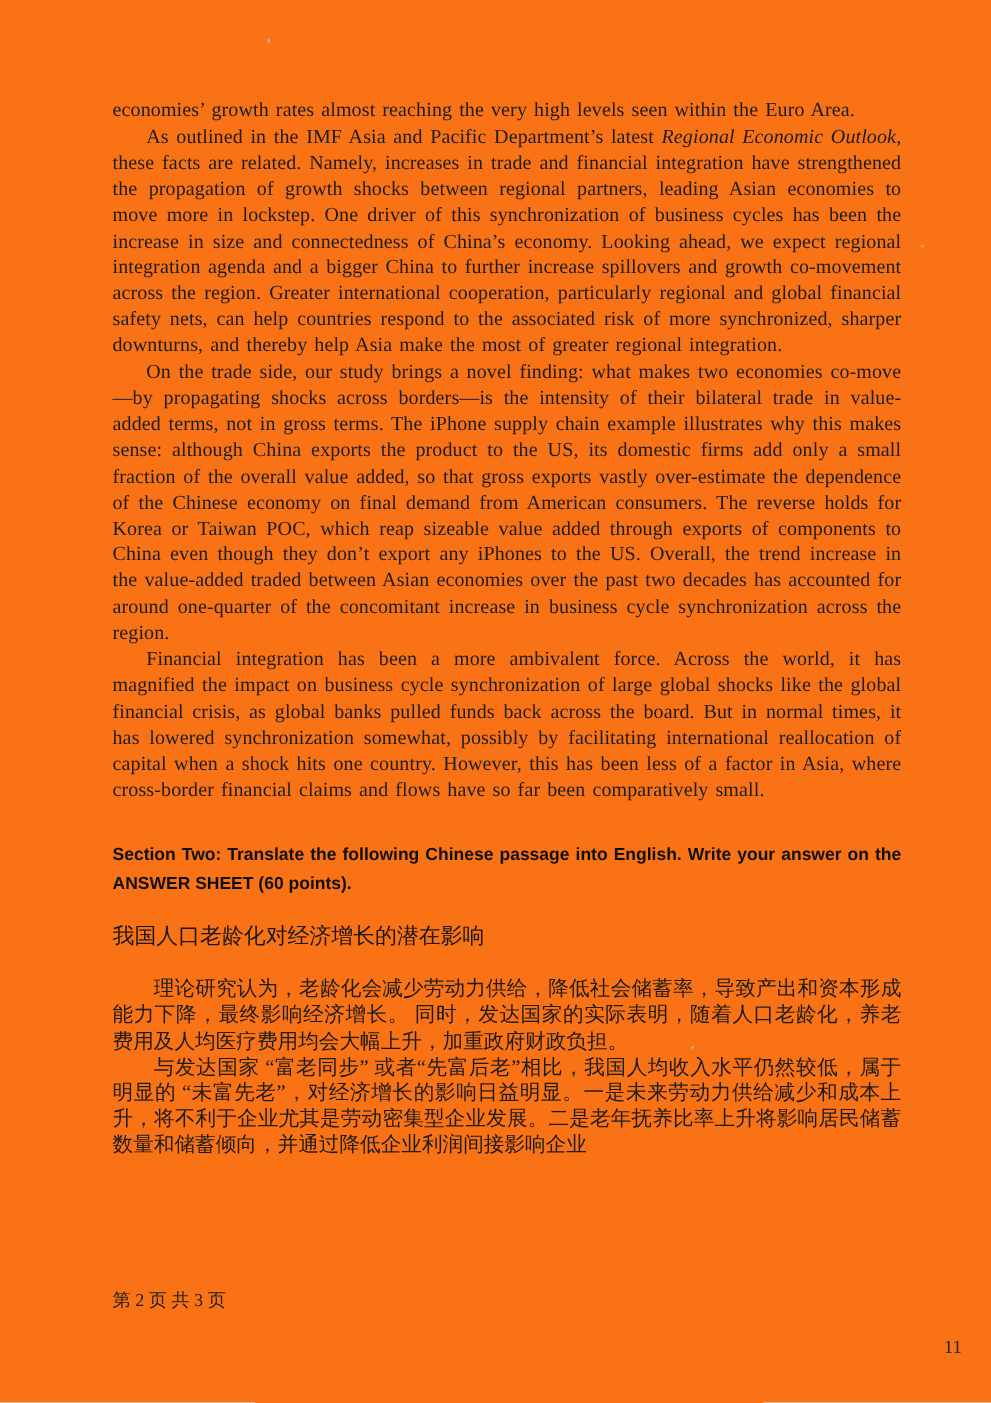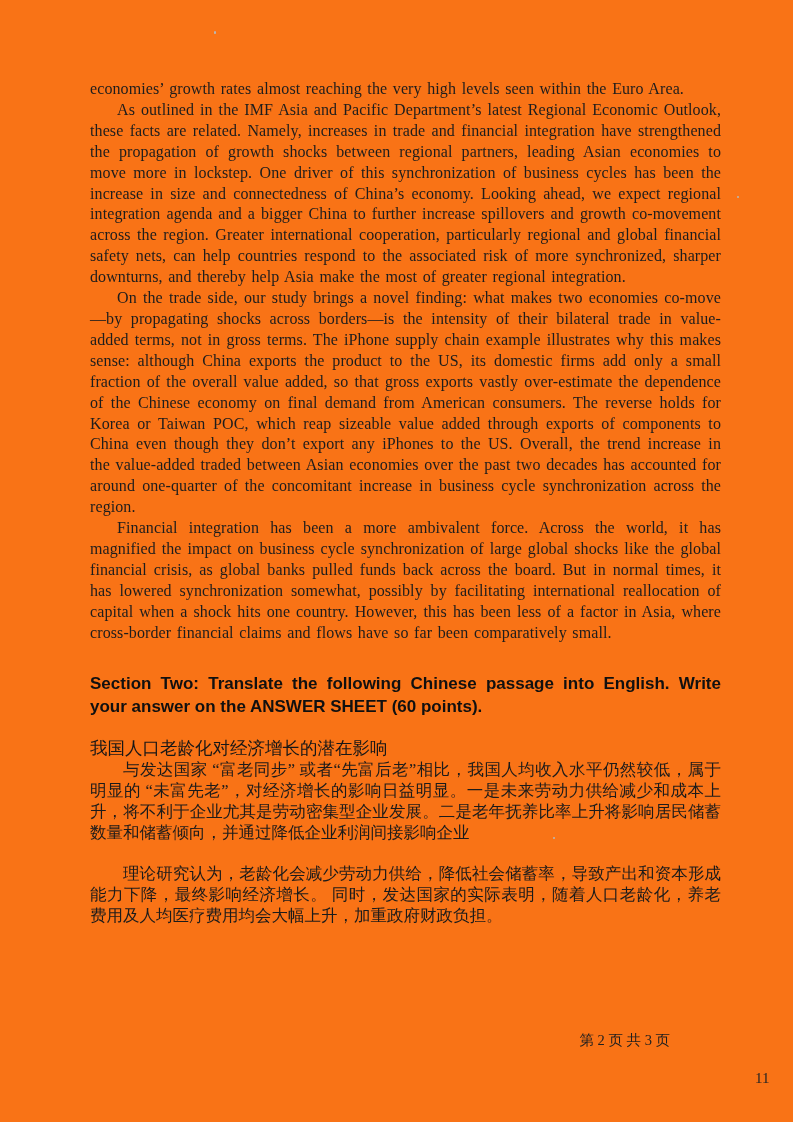--- a/index.html
+++ b/index.html
@@ -26,26 +26,26 @@
     margin: 0;
     font-family: "Liberation Serif", "DejaVu Serif", serif;
     font-size: 16px;
     line-height: 20.9px;
     text-align: justify;
     letter-spacing: 0.1px;
     word-spacing: 1.5px;
     color: #1d1d1d;
   }
   .body-p.indented { text-indent: 27px; }
-  .body-p .em { }
+  .body-p .em { font-style: italic; }
   .section-header {
     margin: 29px 0 0 0;
     font-family: "Liberation Sans", "DejaVu Sans", sans-serif;
     font-weight: 700;
-    font-size: 17px;
+    font-size: 14px;
     line-height: 23px;
     text-align: justify;
     color: #101010;
   }
   .cn-title {
     margin: 18px 0 0 0;
     font-family: "Liberation Serif", "DejaVu Sans", serif;
     font-weight: 400;
     font-size: 17.5px;
     line-height: 24px;
@@ -60,21 +60,21 @@
     text-align: justify;
     text-indent: 2em;
     color: #1b1b1b;
   }
   .cn-p.first { margin-top: 21px; }
   .page-footer {
     position: absolute;
     top: 1031px;
     left: 90px;
     width: 580px;
-    text-align: right;
+    text-align: left;
     font-family: "Liberation Serif", "DejaVu Sans", serif;
     font-size: 14.5px;
     color: #1f1f1f;
   }
   .corner-page-number {
     position: absolute;
     top: 1070px;
     left: 755px;
     font-family: Liberation Serif, serif;
     font-size: 15px;
@@ -109,23 +109,23 @@
     <p class="body-p indented"><span>As outlined in the IMF Asia and Pacific Department’s latest </span><span class="em">Regional Economic Outlook</span><span>, these facts are related. Namely, increases in trade and financial integration have strengthened the propagation of growth shocks between regional partners, leading Asian economies to move more in lockstep. One driver of this synchronization of business cycles has been the increase in size and connectedness of China’s economy. Looking ahead, we expect regional integration agenda and a bigger China to further increase spillovers and growth co-movement across the region. Greater international cooperation, particularly regional and global financial safety nets, can help countries respond to the associated risk of more synchronized, sharper downturns, and thereby help Asia make the most of greater regional integration.</span></p>
 
     <p class="body-p indented">On the trade side, our study brings a novel finding: what makes two economies co-move—by propagating shocks across borders—is the intensity of their bilateral trade in value-added terms, not in gross terms. The iPhone supply chain example illustrates why this makes sense: although China exports the product to the US, its domestic firms add only a small fraction of the overall value added, so that gross exports vastly over-estimate the dependence of the Chinese economy on final demand from American consumers. The reverse holds for Korea or Taiwan POC, which reap sizeable value added through exports of components to China even though they don’t export any iPhones to the US. Overall, the trend increase in the value-added traded between Asian economies over the past two decades has accounted for around one-quarter of the concomitant increase in business cycle synchronization across the region.</p>
 
     <p class="body-p indented">Financial integration has been a more ambivalent force. Across the world, it has magnified the impact on business cycle synchronization of large global shocks like the global financial crisis, as global banks pulled funds back across the board. But in normal times, it has lowered synchronization somewhat, possibly by facilitating international reallocation of capital when a shock hits one country. However, this has been less of a factor in Asia, where cross-border financial claims and flows have so far been comparatively small.</p>
 
     <p class="section-header">Section Two: Translate the following Chinese passage into English. Write your answer on the ANSWER SHEET (60 points).</p>
 
     <p class="cn-title">我国人口老龄化对经济增长的潜在影响</p>
 
+    <p class="cn-p first">理论研究认为，老龄化会减少劳动力供给，降低社会储蓄率，导致产出和资本形成能力下降，最终影响经济增长。 同时，发达国家的实际表明，随着人口老龄化，养老费用及人均医疗费用均会大幅上升，加重政府财政负担。</p>
+
     <p class="cn-p">与发达国家 “富老同步” 或者“先富后老”相比，我国人均收入水平仍然较低，属于明显的 “未富先老”，对经济增长的影响日益明显。一是未来劳动力供给减少和成本上升，将不利于企业尤其是劳动密集型企业发展。二是老年抚养比率上升将影响居民储蓄数量和储蓄倾向，并通过降低企业利润间接影响企业</p>
-
-    <p class="cn-p first">理论研究认为，老龄化会减少劳动力供给，降低社会储蓄率，导致产出和资本形成能力下降，最终影响经济增长。 同时，发达国家的实际表明，随着人口老龄化，养老费用及人均医疗费用均会大幅上升，加重政府财政负担。</p>
 
   </div>
 
   <div class="page-footer">第 2 页 共 3 页</div>
 
   <div class="corner-page-number">11</div>
 
 </div>
 
 </body></html>

